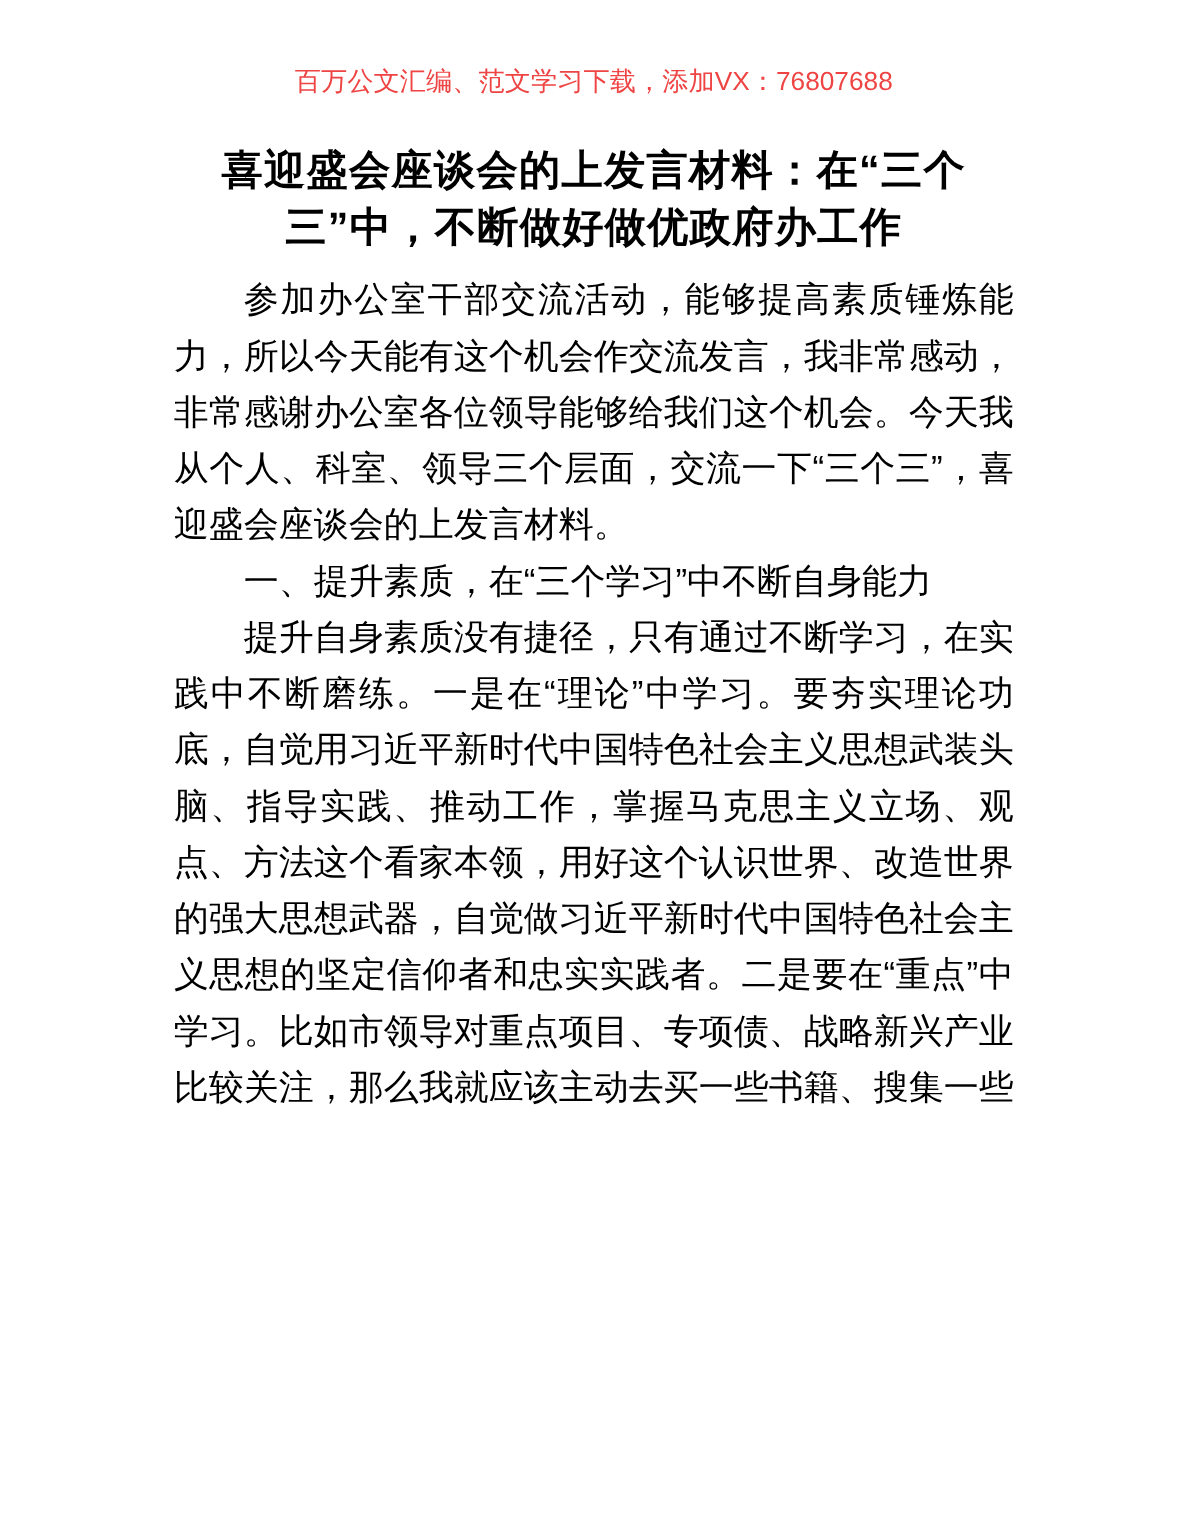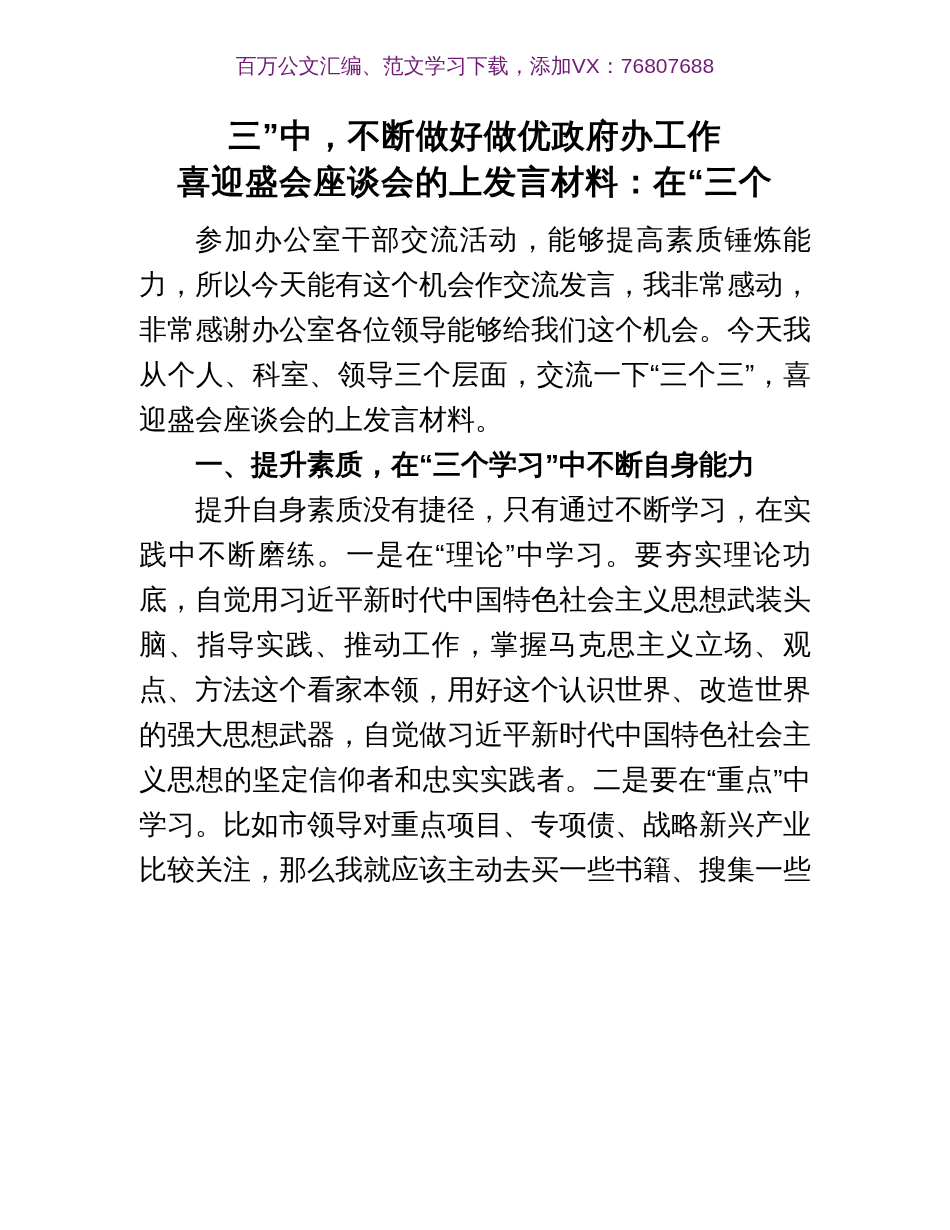--- a/index.html
+++ b/index.html
@@ -15,21 +15,21 @@
     background: #ffffff;
     overflow: hidden;
     font-family: "Liberation Sans", sans-serif;
     color: #000000;
   }
   .watermark {
     margin-top: 52px;
     text-align: center;
     font-size: 21px;
     line-height: 28px;
-    color: #701a75;
+    color: #ef4444;
     font-family: "Liberation Sans", sans-serif;
   }
   .doc-title {
     margin-top: 33px;
     text-align: center;
     font-size: 33px;
     line-height: 46px;
     font-weight: bold;
     letter-spacing: 1px;
   }
@@ -40,33 +40,33 @@
     line-height: 45px;
     text-align: justify;
   }
   .para {
     margin: 0;
     text-indent: 2em;
   }
   .section-heading {
     margin: 0;
     text-indent: 2em;
-    font-weight: bold;
+    font-weight: normal;
   }
 </style>
 </head>
 <body>
 
 <div class="page">
 
   <div class="watermark">百万公文汇编、范文学习下载，添加VX：76807688</div>
 
   <div class="doc-title">
+    <div>喜迎盛会座谈会的上发言材料：在“三个</div>
     <div>三”中，不断做好做优政府办工作</div>
-    <div>喜迎盛会座谈会的上发言材料：在“三个</div>
   </div>
 
   <div class="content">
     <p class="para">参加办公室干部交流活动，能够提高素质锤炼能力，所以今天能有这个机会作交流发言，我非常感动，非常感谢办公室各位领导能够给我们这个机会。今天我从个人、科室、领导三个层面，交流一下“三个三”，喜迎盛会座谈会的上发言材料。</p>
     <p class="section-heading">一、提升素质，在“三个学习”中不断自身能力</p>
     <p class="para">提升自身素质没有捷径，只有通过不断学习，在实践中不断磨练。一是在“理论”中学习。要夯实理论功底，自觉用习近平新时代中国特色社会主义思想武装头脑、指导实践、推动工作，掌握马克思主义立场、观点、方法这个看家本领，用好这个认识世界、改造世界的强大思想武器，自觉做习近平新时代中国特色社会主义思想的坚定信仰者和忠实实践者。二是要在“重点”中学习。比如市领导对重点项目、专项债、战略新兴产业比较关注，那么我就应该主动去买一些书籍、搜集一些</p>
   </div>
 
 </div>
 

